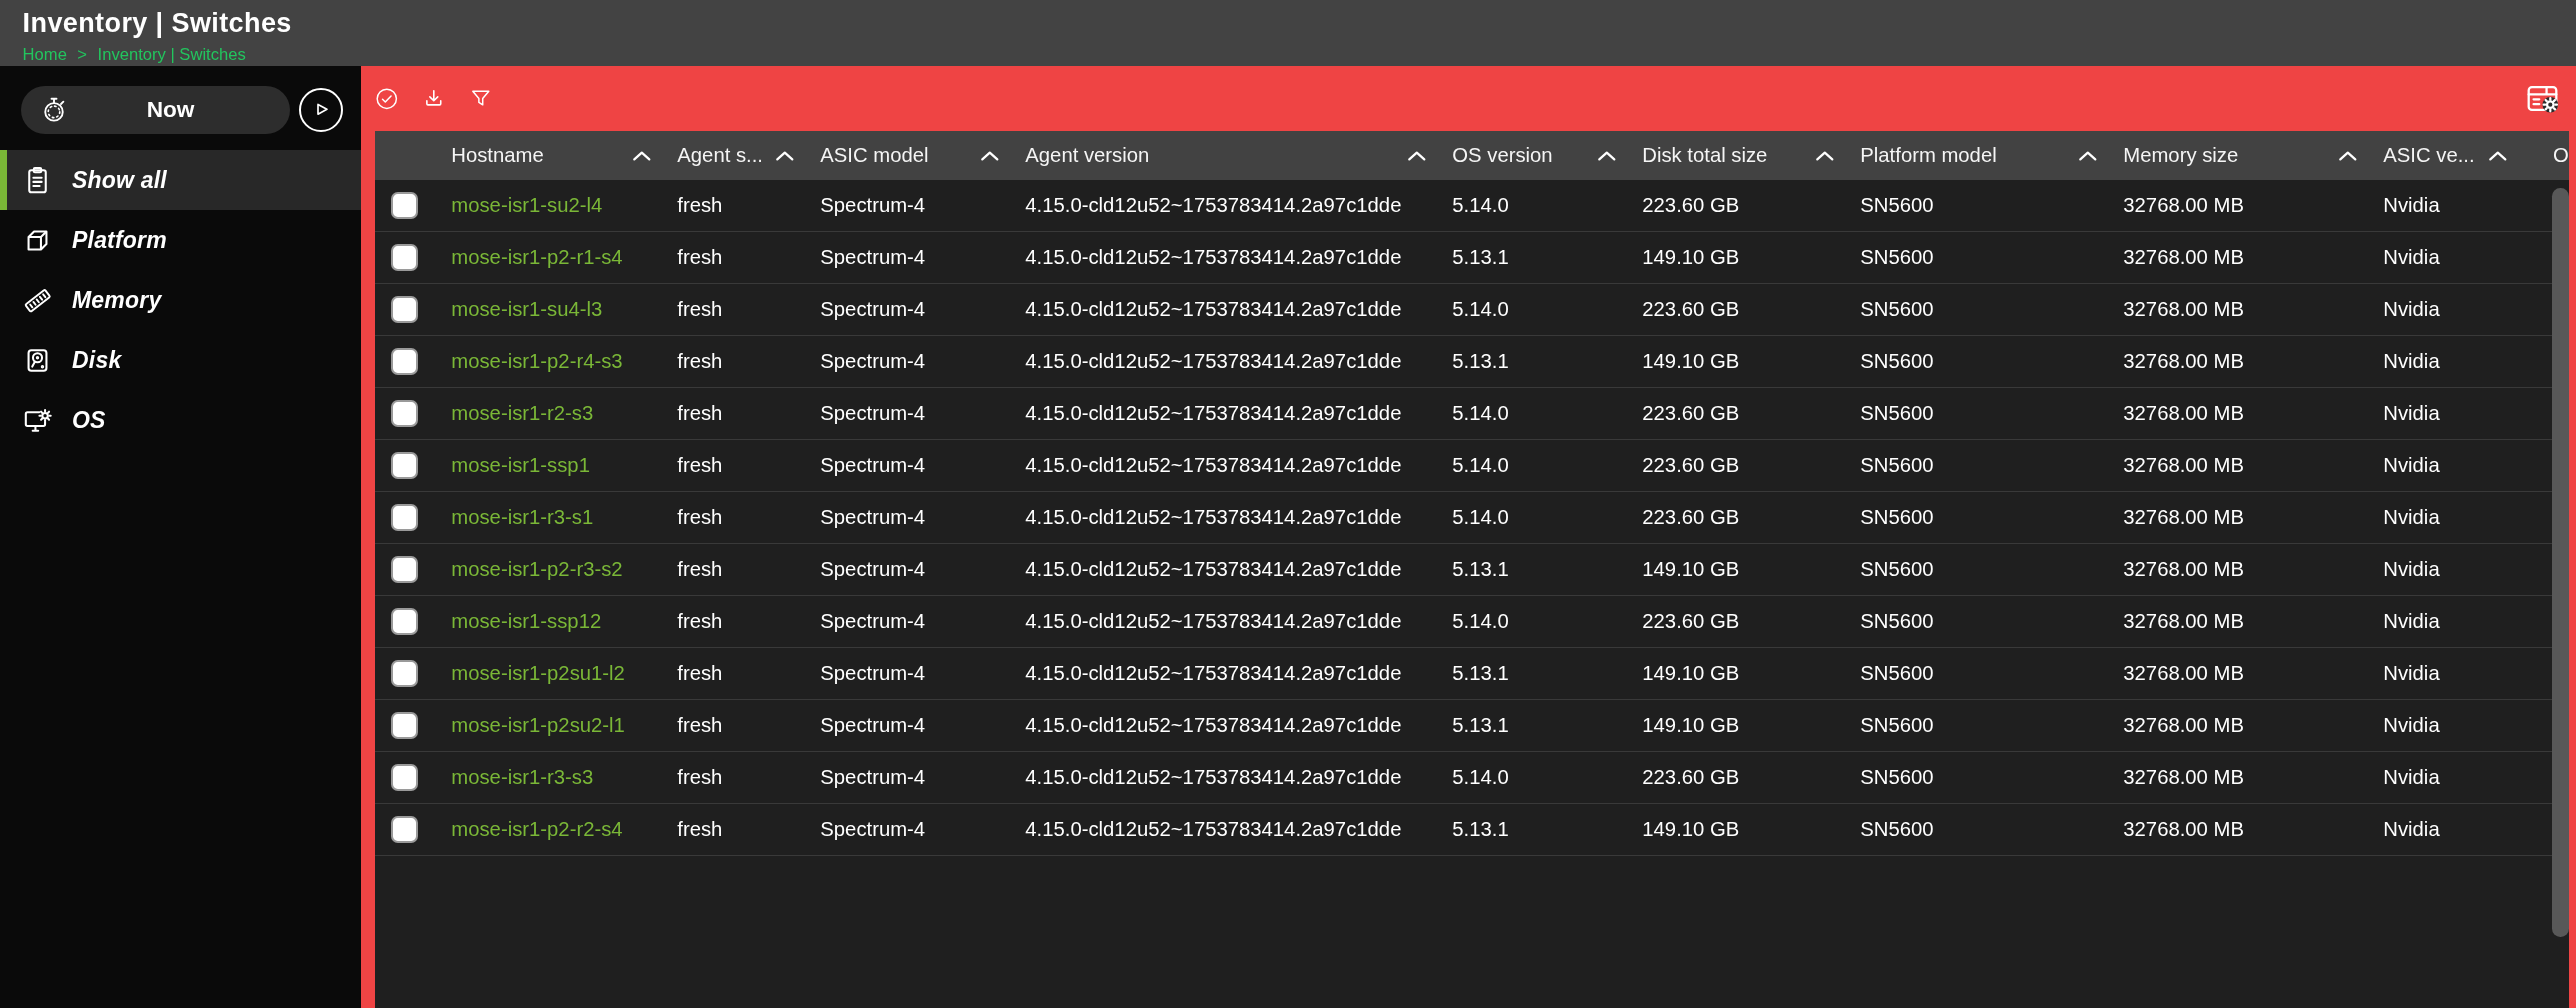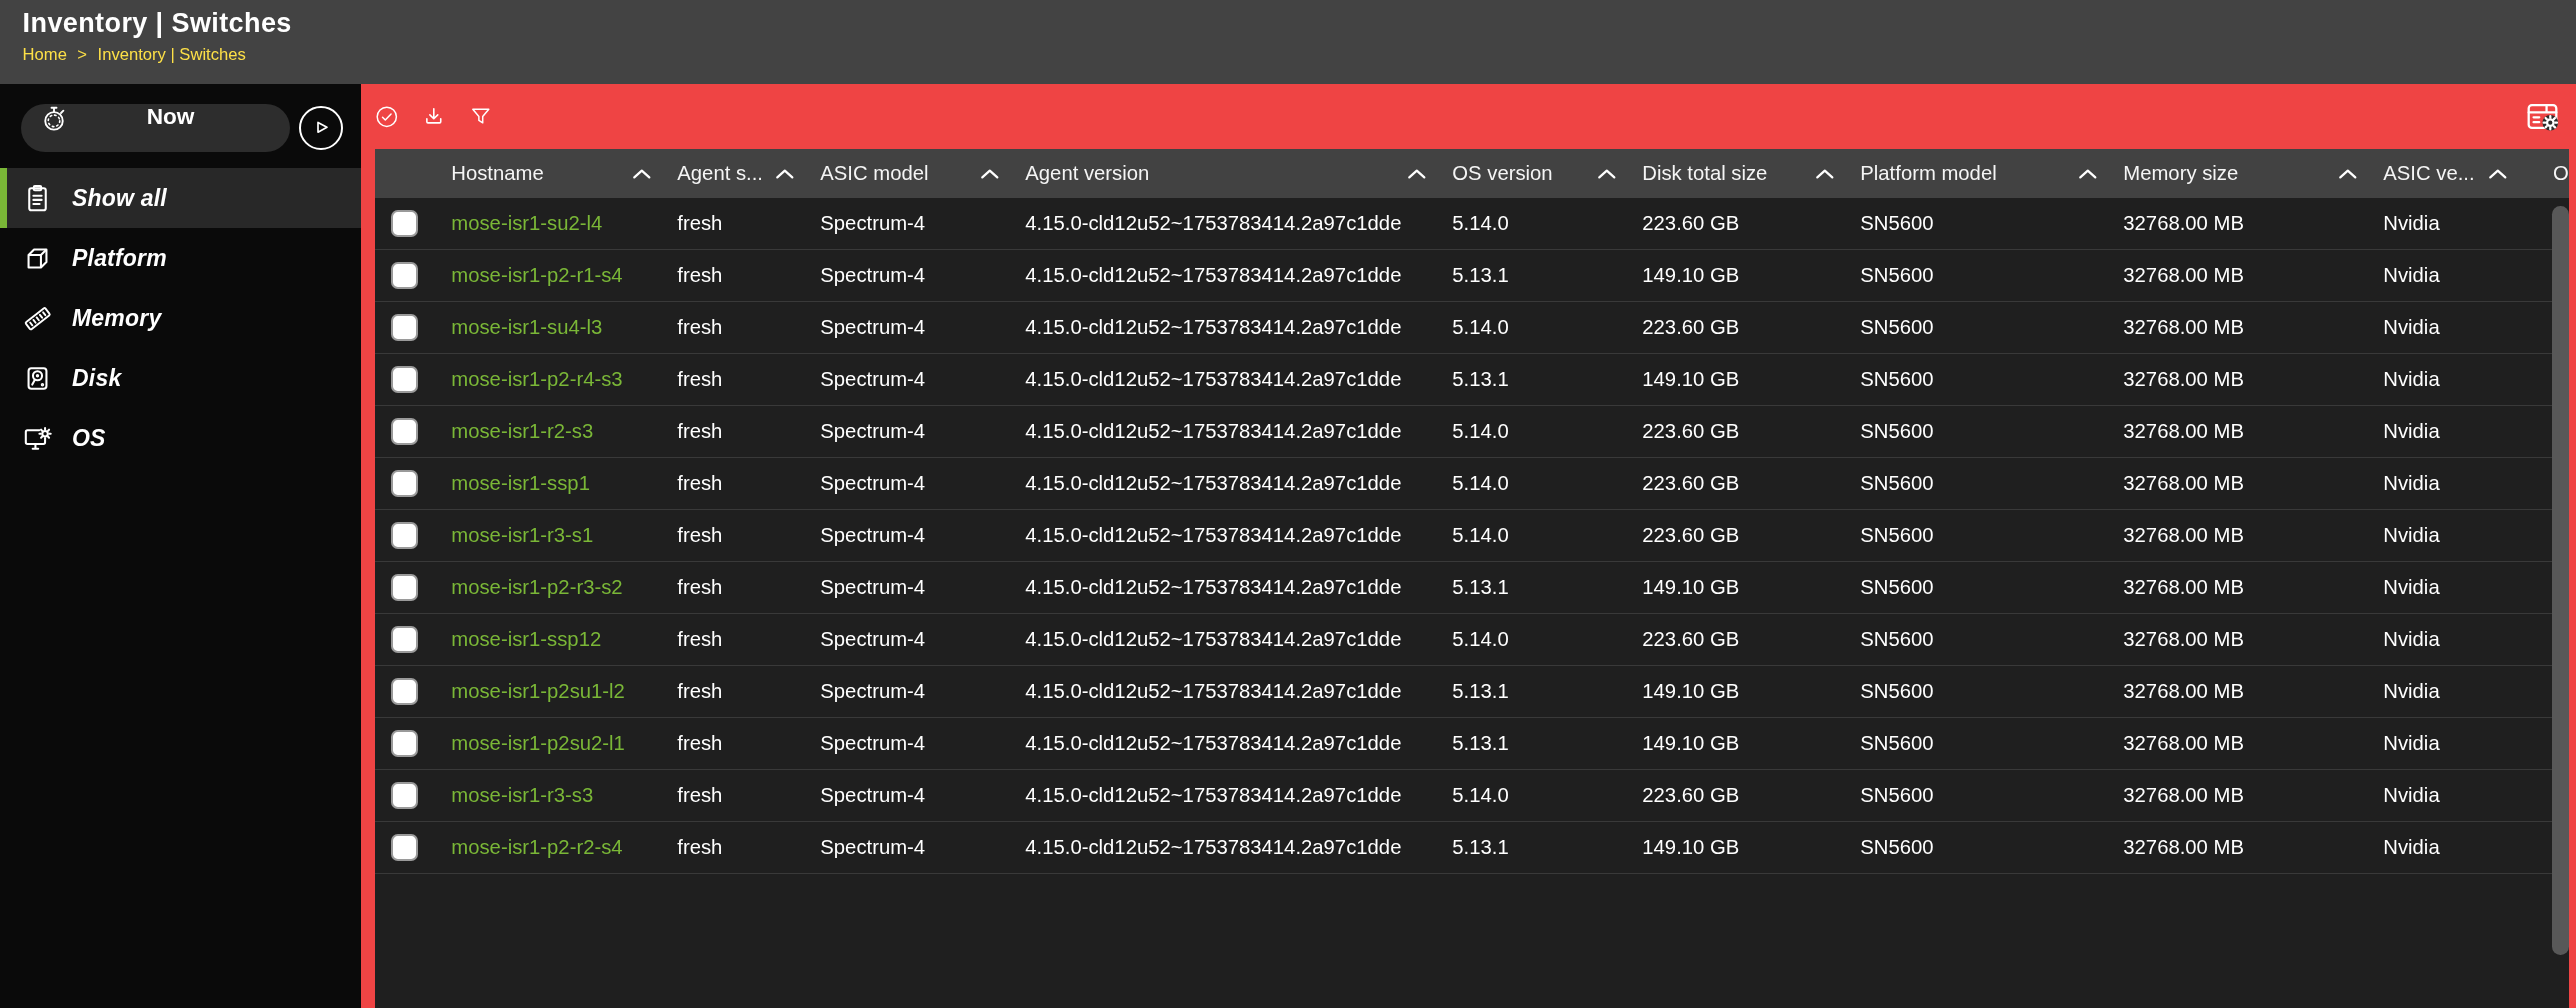--- a/index.html
+++ b/index.html
@@ -7,33 +7,33 @@
   body {
     background: #2a2a2a;
     font-family: "Liberation Sans", sans-serif;
     color: #fff;
     --green: #7ab737;
     --cols: 76px 226px 143px 205px 427px 190px 218px 263px 260px 150px minmax(0,1fr);
   }
   svg { display: block; }
 
   
-  .page-header { height: 84px; background: #434343; padding: 8.3px 0 0 22.6px; }
+  .page-header { height: 66px; background: #434343; padding: 8.3px 0 0 22.6px; }
   .page-title { font-size: 27px; font-weight: 700; letter-spacing: 0.4px; color: #fff; }
-  .breadcrumb { margin-top: 5.3px; font-size: 16.6px; color: #fde047; display: flex; gap: 10.5px; align-items: center; }
+  .breadcrumb { margin-top: 5.3px; font-size: 16.6px; color: #22c55e; display: flex; gap: 10.5px; align-items: center; }
 
   
   .app { display: flex; height: 942px; }
 
   
   .sidebar { width: 361px; flex: none; background: #0a0a0a; position: relative; }
   .time-row { display: flex; align-items: center; margin: 19.6px 0 0 21px; gap: 9px; }
   .now-btn {
     width: 269px; height: 48px; border-radius: 24px; background: #2d2d2d; border: none;
-    display: flex; padding: 0 18px; color: #fff;
+    display: flex; align-items: center; padding: 0 18px; color: #fff;
     font-family: inherit; font-size: 22.6px; font-weight: 700; cursor: pointer;
   }
   .now-btn .now-label { flex: 1; text-align: center; }
   .play-btn {
     width: 44px; height: 44px; border-radius: 50%; border: 2.3px solid #fff; background: transparent;
     display: grid; place-items: center; cursor: pointer; color: #fff;
   }
   .nav { margin-top: 16.6px; }
   .nav-item {
     height: 60px; display: flex; align-items: center; gap: 18px; padding-left: 21px;

